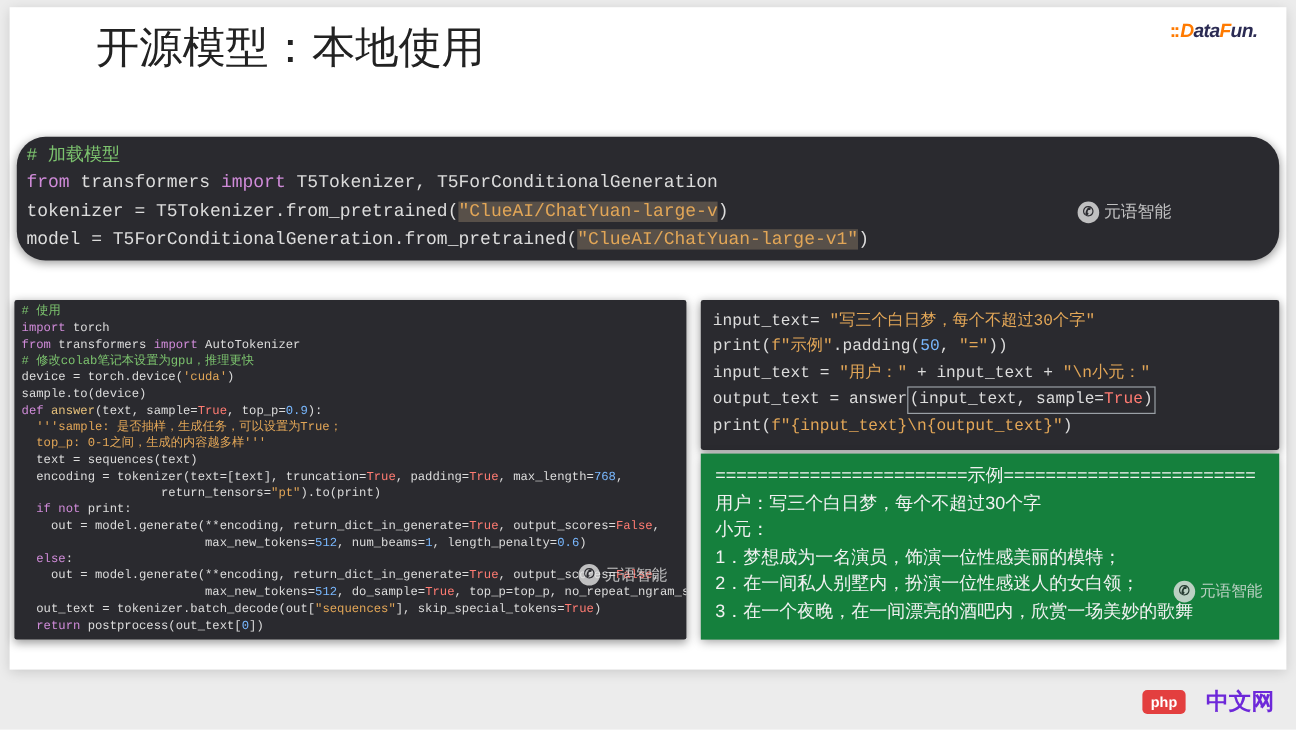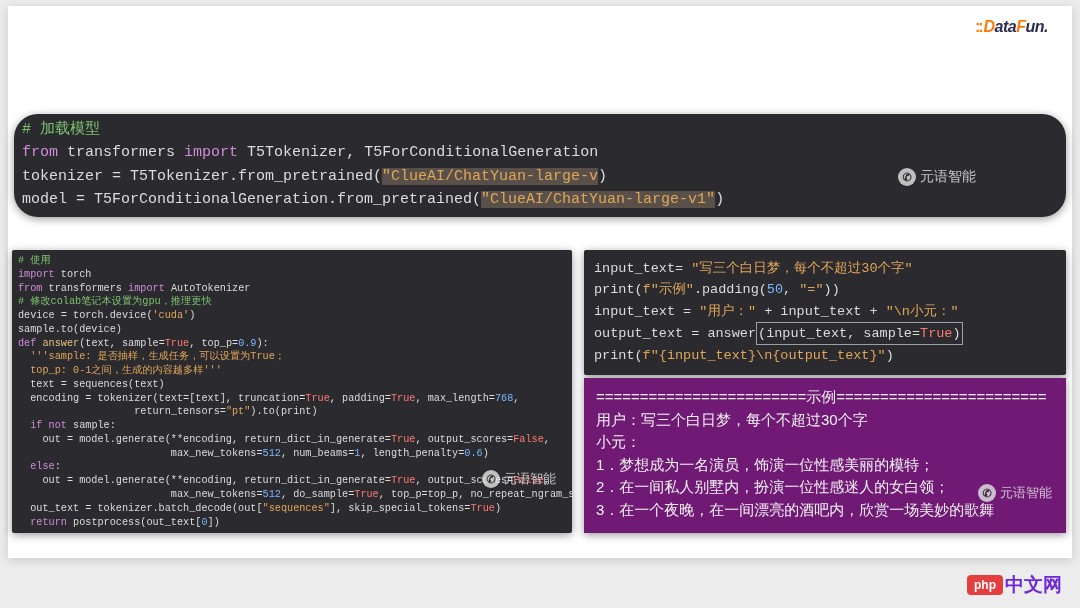--- a/index.html
+++ b/index.html
@@ -71,21 +71,21 @@
     position: absolute;
     top: 244px; left: 576px; right: 6px;
     font-size: 13.5px;
     line-height: 1.58;
     padding: 8px 10px 8px 10px;
     box-shadow: 0 2px 8px rgba(0,0,0,0.4);
   }
   .block-right-out {
     position: absolute;
     top: 372px; left: 576px; right: 6px;
-    background: #701a75;
+    background: #15803d;
     color: #f1f1f1;
     font-family: "PingFang SC", "Microsoft YaHei", sans-serif;
     font-size: 15px;
     line-height: 1.5;
     padding: 8px 12px 12px 12px;
     white-space: pre-wrap;
     box-shadow: 0 2px 8px rgba(0,0,0,0.4);
   }
 
   .c-comment { color: #7cc36e; }
@@ -112,21 +112,21 @@
     background: #e5e5e5; color:#2a2a2f;
     font-size: 11px; line-height:18px; text-align:center;
     font-weight:bold;
   }
 
   .footer {
     position: absolute;
     bottom: 10px; right: 18px;
     display: flex;
     align-items: center;
-    gap: 2px;
+    gap: 17px;
     justify-content: flex-end;
   }
   .footer .badge {
     background: #e33f3f;
     color: #fff;
     font-weight: 700;
     font-size: 12px;
     padding: 3px 7px;
     border-radius: 4px;
   }
@@ -136,20 +136,21 @@
     display:inline-block;
     border:1px solid #9aa0a6;
     padding:0 1px;
   }
 </style>
 </head>
 <body>
 
 <div class="slide">
 
+  <div class="title">开源模型：本地使用</div>
 
   <div class="logo">
     <span class="dots">::</span><span class="d">D</span><span class="ata">ata</span><span class="f">F</span><span class="un">un.</span>
   </div>
 
   <div class="codeblock block-top"><span class="c-comment"># 加载模型</span>
 <span class="c-key">from</span> <span class="c-id">transformers</span> <span class="c-key">import</span> <span class="c-id">T5Tokenizer, T5ForConditionalGeneration</span>
 <span class="c-id">tokenizer = T5Tokenizer.from_pretrained(</span><span class="hl"><span class="c-str">"ClueAI/ChatYuan-large-v</span></span><span class="c-id">)</span>
 <span class="c-id">model = T5ForConditionalGeneration.from_pretrained(</span><span class="hl"><span class="c-str">"ClueAI/ChatYuan-large-v1"</span></span><span class="c-id">)</span></div>
 
@@ -163,21 +164,21 @@
 <span class="c-key">from</span> <span class="c-id">transformers</span> <span class="c-key">import</span> <span class="c-id">AutoTokenizer</span>
 <span class="c-comment"># 修改colab笔记本设置为gpu，推理更快</span>
 <span class="c-id">device = torch.device(</span><span class="c-str">'cuda'</span><span class="c-id">)</span>
 <span class="c-id">sample.to(device)</span>
 <span class="c-key">def</span> <span class="c-fn">answer</span><span class="c-id">(text, sample=</span><span class="c-bool">True</span><span class="c-id">, top_p=</span><span class="c-num">0.9</span><span class="c-id">):</span>
   <span class="c-str">'''sample: 是否抽样，生成任务，可以设置为True；</span>
   <span class="c-str">top_p: 0-1之间，生成的内容越多样'''</span>
   <span class="c-id">text = sequences(text)</span>
   <span class="c-id">encoding = tokenizer(text=[text], truncation=</span><span class="c-bool">True</span><span class="c-id">, padding=</span><span class="c-bool">True</span><span class="c-id">, max_length=</span><span class="c-num">768</span><span class="c-id">,</span>
   <span class="c-id">                 return_tensors=</span><span class="c-str">"pt"</span><span class="c-id">).to(print)</span>
-  <span class="c-key">if</span> <span class="c-key">not</span><span class="c-id"> sample:</span>
+  <span class="c-key">if</span> <span class="c-key">not</span><span class="c-id"> print:</span>
   <span class="c-id">  out = model.generate(**encoding, return_dict_in_generate=</span><span class="c-bool">True</span><span class="c-id">, output_scores=</span><span class="c-bool">False</span><span class="c-id">,</span>
   <span class="c-id">                       max_new_tokens=</span><span class="c-num">512</span><span class="c-id">, num_beams=</span><span class="c-num">1</span><span class="c-id">, length_penalty=</span><span class="c-num">0.6</span><span class="c-id">)</span>
   <span class="c-key">else</span><span class="c-id">:</span>
   <span class="c-id">  out = model.generate(**encoding, return_dict_in_generate=</span><span class="c-bool">True</span><span class="c-id">, output_scores=</span><span class="c-bool">False</span><span class="c-id">,</span>
   <span class="c-id">                       max_new_tokens=</span><span class="c-num">512</span><span class="c-id">, do_sample=</span><span class="c-bool">True</span><span class="c-id">, top_p=top_p, no_repeat_ngram_size=</span>
   <span class="c-id">out_text = tokenizer.batch_decode(out[</span><span class="c-str">"sequences"</span><span class="c-id">], skip_special_tokens=</span><span class="c-bool">True</span><span class="c-id">)</span>
   <span class="c-key">return</span><span class="c-id"> postprocess(out_text[</span><span class="c-num">0</span><span class="c-id">])</span></div>
 
   <div class="watermark" style="bottom:70px; left:474px; font-size:13px;">
     <span class="bubble">✆</span>

